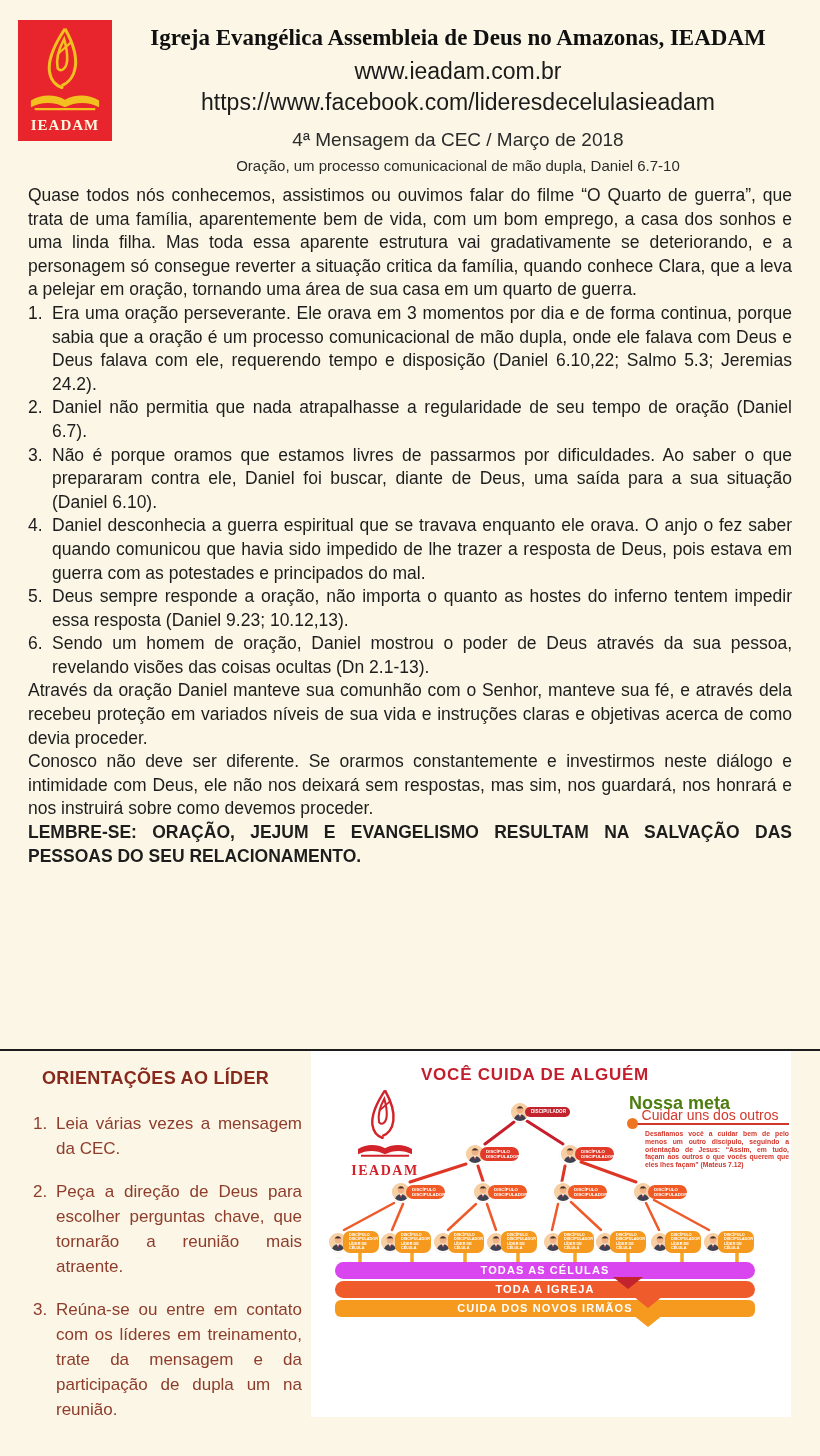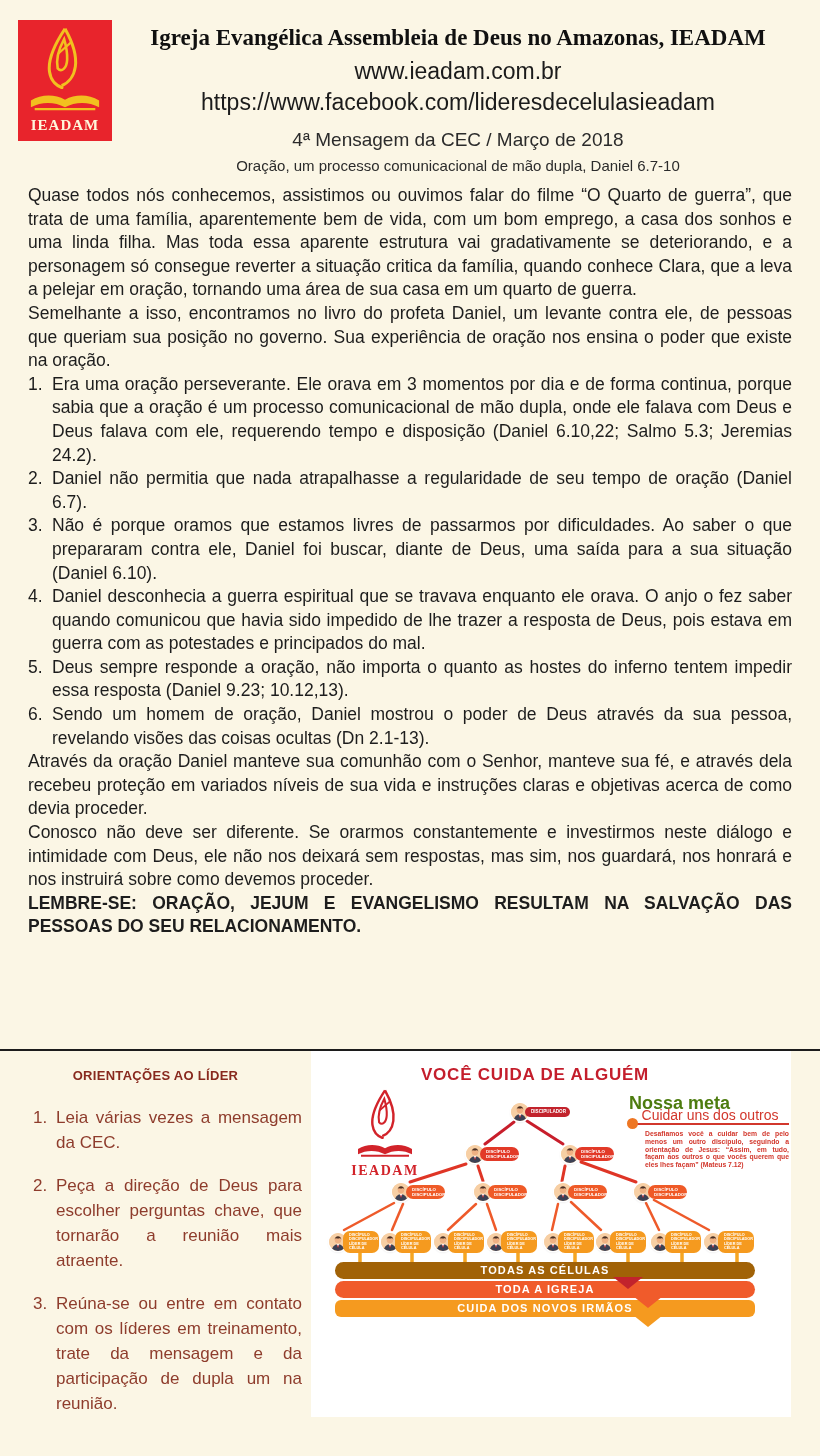--- a/index.html
+++ b/index.html
@@ -27,21 +27,21 @@
   .li .litext{flex:1;text-align:justify;}
   .p-after{margin-top:26px;}
   .reminder{margin-top:34px;font-weight:bold;}
 
   
   .divider{position:absolute;left:0;top:1049px;width:820px;height:2px;background:#1c1c1c;}
 
   
   .orient{position:absolute;left:0;top:1051px;width:311px;height:305px;box-sizing:border-box;
           padding:17px 9px 0 33px;color:#8E3C2C;}
-  .orient-title{font-weight:bold;font-size:13px;letter-spacing:.3px;color:#88291E;
+  .orient-title{font-weight:bold;font-size:18px;letter-spacing:.3px;color:#88291E;
           text-align:center;margin:0 -9px 22px -33px;}
   .oitem{display:flex;font-size:17px;line-height:25px;margin-bottom:18px;}
   .oitem .onum{width:23px;flex:none;}
   .oitem .oitext{flex:1;text-align:justify;}
 
   
   .card{position:absolute;left:311px;top:1051px;width:480px;height:366px;background:#ffffff;}
   .card-title{position:absolute;left:0;top:14px;width:448px;text-align:center;font-weight:bold;
           font-size:17px;letter-spacing:.8px;color:#C41E2C;}
   .card-logo{position:absolute;left:34px;top:38px;width:80px;text-align:center;}
@@ -66,21 +66,21 @@
   .goal-sub{position:absolute;left:318px;top:56px;width:162px;text-align:center;
           font-size:14px;color:#D2372C;z-index:2;}
   .goal-line{position:absolute;left:326px;top:72px;width:152px;height:2px;background:#D2372C;z-index:2;}
   .goal-dot{position:absolute;left:316px;top:67px;width:11px;height:11px;border-radius:50%;
           background:#EE7623;z-index:2;}
   .goal-text{position:absolute;left:334px;top:79px;width:144px;font-size:6.8px;line-height:7.8px;
           font-weight:bold;color:#D2372C;text-align:justify;z-index:2;}
 
   .bar{position:absolute;left:24px;width:420px;height:17px;border-radius:8.5px;color:#fff;
        font-weight:bold;font-size:11px;letter-spacing:1.1px;text-align:center;line-height:17px;}
-  .bar1{top:211px;background:#a16207;z-index:3;}
+  .bar1{top:211px;background:#d946ef;z-index:3;}
   .bar2{top:230px;background:#F05B2B;z-index:2;}
   .bar3{top:249px;background:#F59A1F;z-index:1;border-radius:6px;}
   .tri{position:absolute;width:0;height:0;border-left:15px solid transparent;border-right:15px solid transparent;}
   .tri1{left:302px;top:226px;border-top:12px solid #C2232C;z-index:3;}
   .tri2{left:322px;top:245px;border-top:12px solid #F05B2B;z-index:2;}
   .tri3{left:322px;top:264px;border-top:12px solid #F59A1F;z-index:1;}
 </style>
 </head>
 <body>
 
@@ -107,21 +107,20 @@
   <div class="htext">
     <div class="h-title">Igreja Evangélica Assembleia de Deus no Amazonas, IEADAM</div>
     <a class="h-url" href="#">www.ieadam.com.br</a>
     <a class="h-url fb" href="#">https://www.facebook.com/lideresdecelulasieadam</a>
     <div class="h-sub1">4ª Mensagem da CEC / Março de 2018</div>
     <div class="h-sub2">Oração, um processo comunicacional de mão dupla, Daniel 6.7-10</div>
   </div>
 
   <div class="content">
     <p>Quase todos nós conhecemos, assistimos ou ouvimos falar do filme “O Quarto de guerra”, que trata de uma família, aparentemente bem de vida, com um bom emprego, a casa dos sonhos e uma linda filha.  Mas toda essa aparente estrutura vai gradativamente se deteriorando, e a personagem só consegue reverter a situação critica da família, quando conhece Clara, que a leva a pelejar em oração, tornando uma área de sua casa em um quarto de guerra.</p>
-    <p>Semelhante a isso, encontramos no livro do profeta Daniel, um levante contra ele, de pessoas que queriam sua posição no governo. Sua experiência de oração nos ensina o poder que existe na oração.</p>
 
     <div class="li">
       <span class="num">1.</span>
       <span class="litext">Era uma oração perseverante. Ele orava em 3 momentos por dia e de forma continua, porque sabia que a oração é um processo comunicacional de mão dupla, onde ele falava com Deus e Deus falava com ele, requerendo tempo e disposição (Daniel 6.10,22; Salmo 5.3; Jeremias 24.2).</span>
     </div>
     <div class="li">
       <span class="num">2.</span>
       <span class="litext">Daniel não permitia que nada atrapalhasse a regularidade de seu tempo de oração (Daniel 6.7).</span>
     </div>
     <div class="li">

